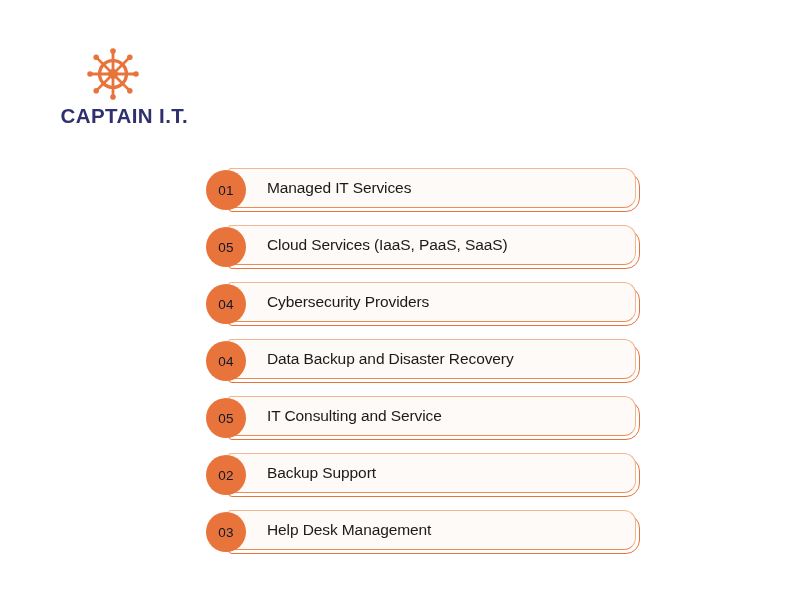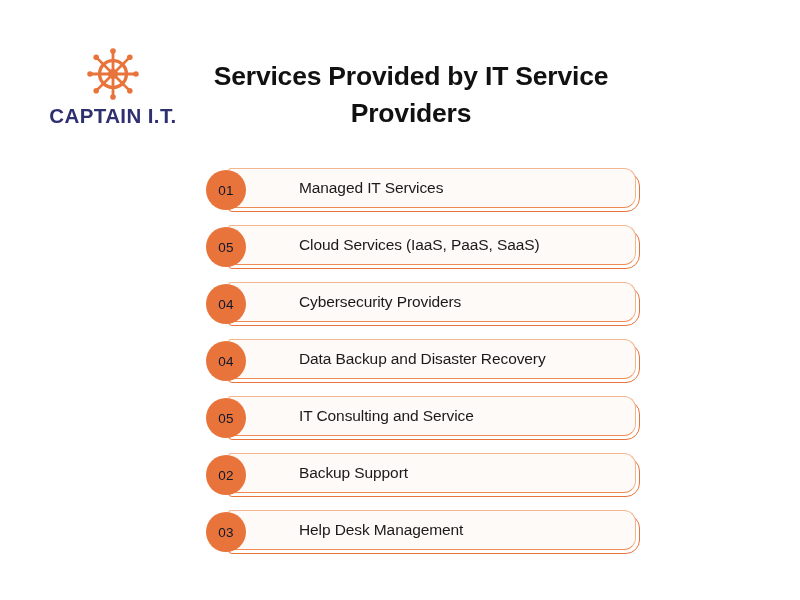--- a/index.html
+++ b/index.html
@@ -38,20 +38,21 @@
     display: block;
   }
   .brand-word {
     margin-top: 2px;
     font-family: "Liberation Sans", sans-serif;
     font-weight: bold;
     font-size: 20.5px;
     letter-spacing: 0.4px;
     color: #2e3070;
     white-space: nowrap;
+    text-align: right;
   }
 
   .page-title {
     position: absolute;
     left: 196px;
     top: 58px;
     width: 430px;
     text-align: center;
     font-family: "Liberation Sans", sans-serif;
     font-weight: bold;
@@ -101,21 +102,21 @@
     box-sizing: border-box;
     background: #fdfaf7;
     border: 1.3px solid #f3b691;
     border-bottom-color: #ef8b52;
     border-radius: 3px 12px 12px 3px;
     display: flex;
     align-items: center;
   }
 
   .card-label {
-    margin-left: 70px;
+    margin-left: 38px;
     font-family: "Liberation Sans", sans-serif;
     font-size: 15.5px;
     font-weight: normal;
     color: #1a1a1a;
     letter-spacing: -0.1px;
     white-space: nowrap;
   }
 
   .badge {
     position: absolute;
@@ -163,21 +164,20 @@
         <circle cx="91" cy="50" r="5"></circle>
         <circle cx="20" cy="20" r="5"></circle>
         <circle cx="80" cy="80" r="5"></circle>
         <circle cx="80" cy="20" r="5"></circle>
         <circle cx="20" cy="80" r="5"></circle>
       </g>
     </svg>
     <div class="brand-word">CAPTAIN I.T.</div>
   </div>
 
-  <div class="page-title">Services Provided by IT Service Providers</div>
 
 </div>
 
 <div class="service-list">
 
   <div class="service-row">
     <div class="card-shadow"></div>
     <div class="card">
       <span class="card-label">Managed IT Services</span>
     </div>

